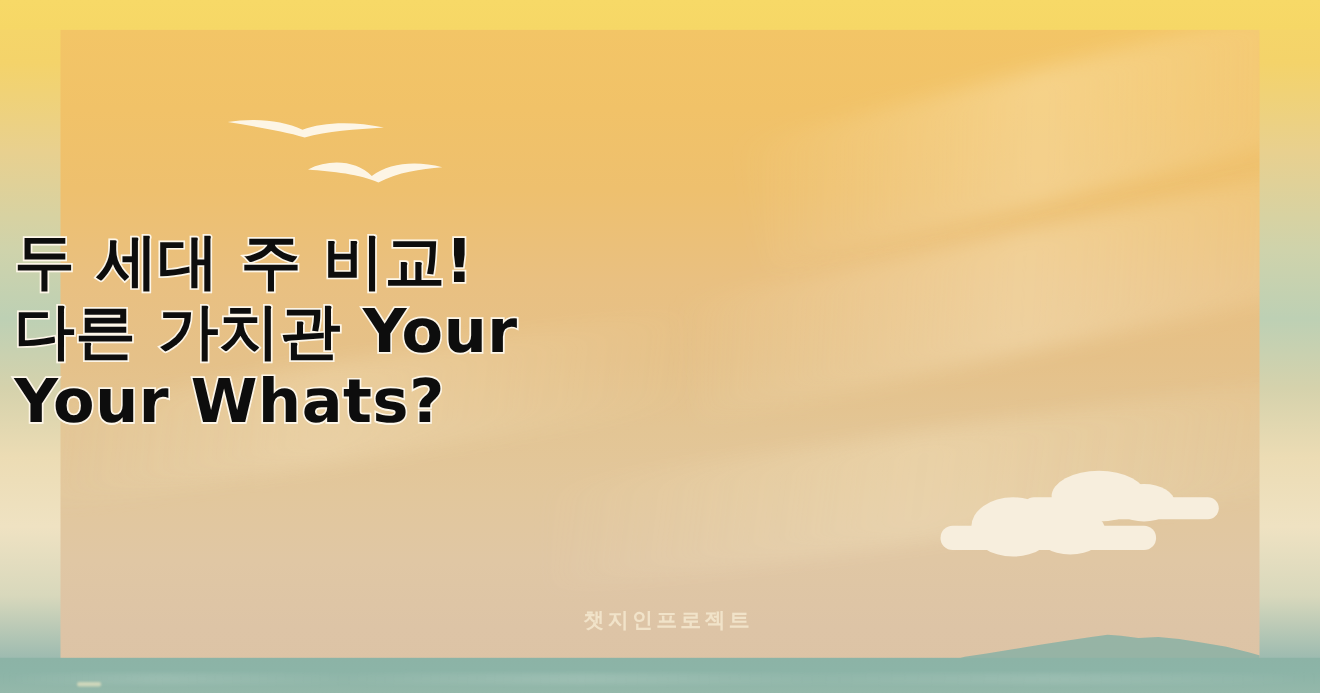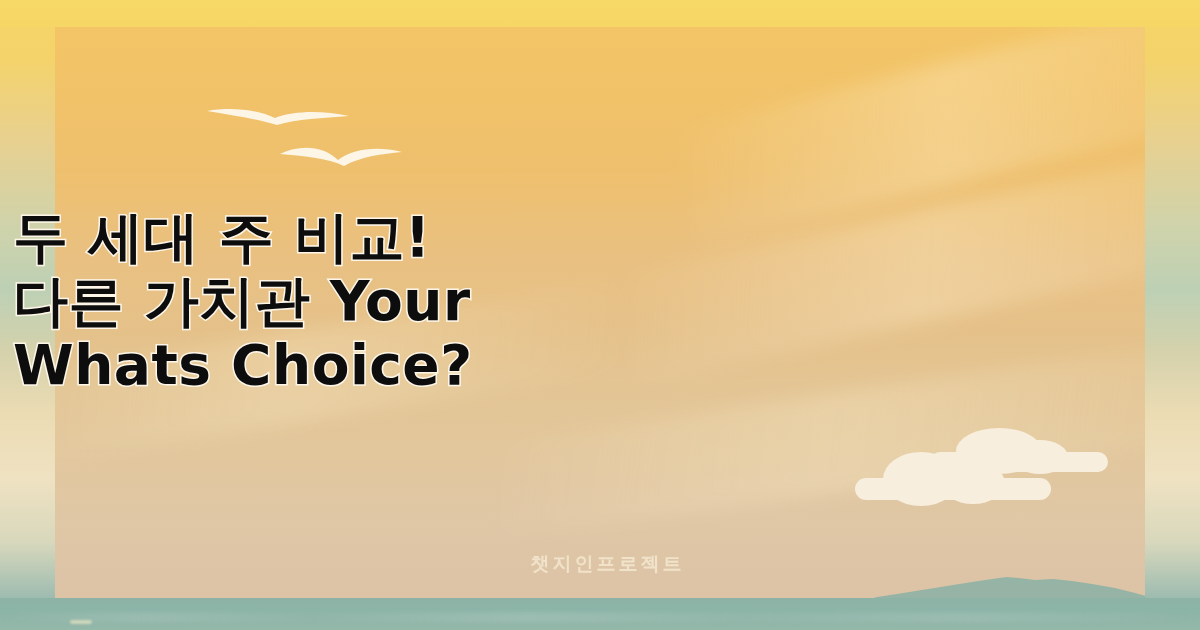--- a/index.html
+++ b/index.html
@@ -240,21 +240,21 @@
 
   <div class="ocean">
     <div class="shimmer"></div>
     <div class="sparkle"></div>
   </div>
 
   <div class="title-wrap">
     <h1 class="title">
       <span class="ln">두 세대 주 비교!</span>
       <span class="ln">다른 가치관 Your</span>
-      <span class="ln">Whats Choice?</span>
+      <span class="ln">Your Whats?</span>
     </h1>
   </div>
 
   <div class="footer">
     <span>챗지인프로젝트</span>
   </div>
 
 </div>
 
 </body></html>

